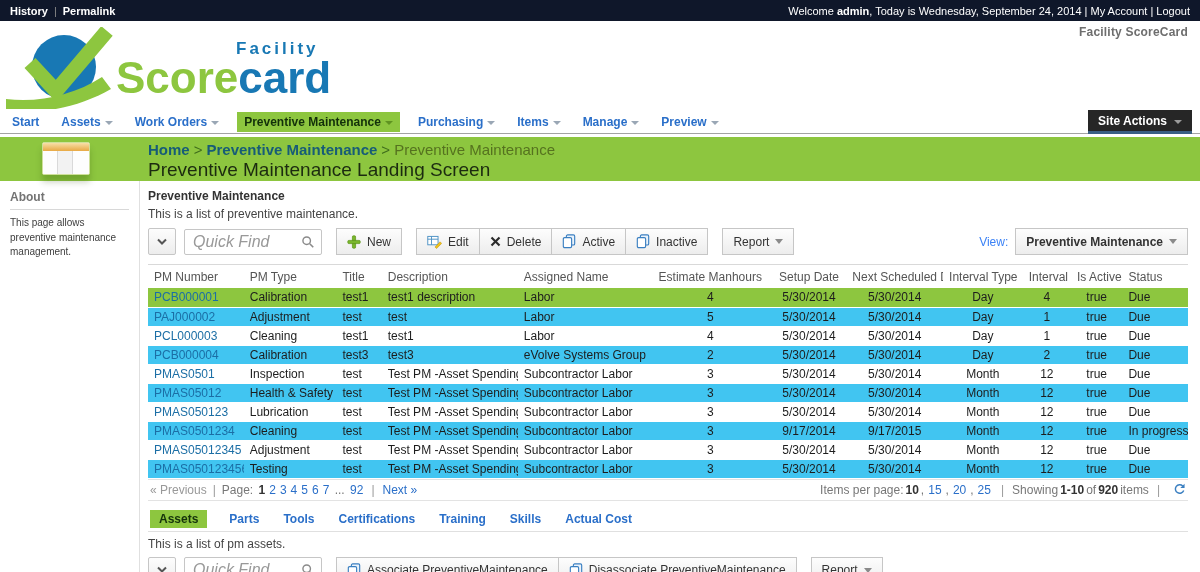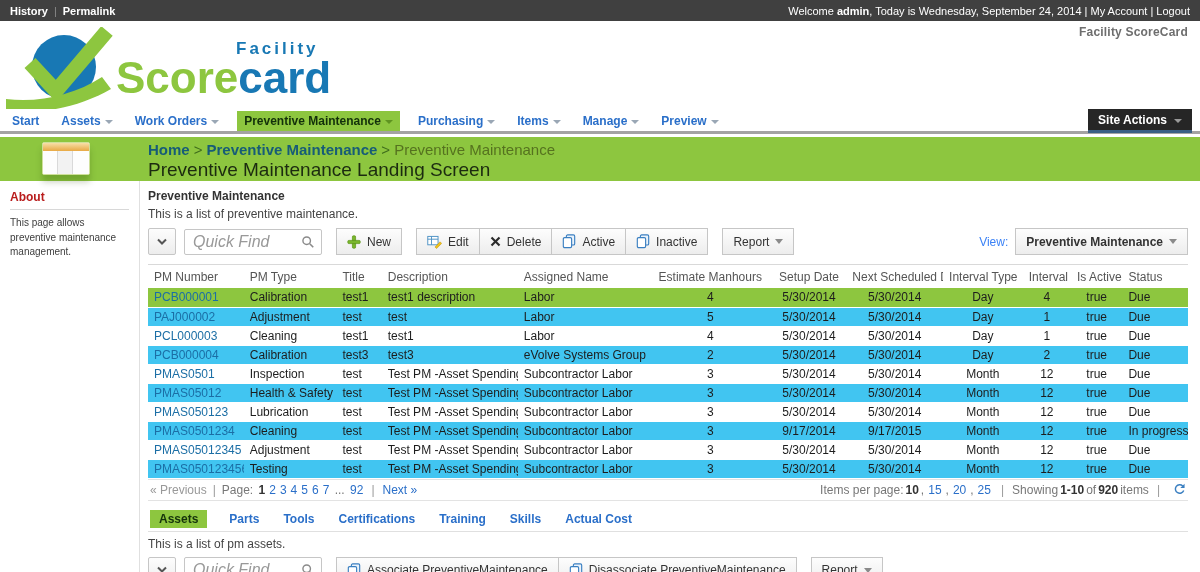--- a/index.html
+++ b/index.html
@@ -1,36 +1,36 @@
 <!DOCTYPE html>
 <html style="--green: #8DC63F; --cyan: #41C5F1; --link: #2A6FC9;"><head>
 <meta charset="utf-8">
 <style>
   * { margin:0; padding:0; box-sizing:border-box; }
   html,body { width:1200px; height:572px; overflow:hidden; background:#fff;
     font-family:"Liberation Sans", sans-serif; }
 
   
-  .topbar { height:21px; background:#404040; color:#fff; display:flex;
+  .topbar { height:21px; background:#0f172a; color:#fff; display:flex;
     justify-content:space-between; align-items:center; padding:0 10px;
     font-size:11px; font-weight:bold; }
   .topbar a { color:#fff; text-decoration:none; }
   .topbar .sep { color:#8a8a8a; margin:0 6px; font-weight:normal; }
   .topbar .right { font-weight:normal; }
   .topbar .right b { font-weight:bold; }
 
   
   .header { height:89px; position:relative; background:#fff; }
   .site-title { position:absolute; top:4px; right:12px; color:#6e6e6e;
     font-size:12px; font-weight:bold; letter-spacing:0.2px;padding-left:27px; }
   .logo { position:absolute; left:6px; top:6px; }
 
   
   .nav { height:24px; display:flex; align-items:center; padding:0 8px;
-    font-size:12px; font-weight:bold; border-bottom:3px solid #a3a3a3; position:relative; }
+    font-size:12px; font-weight:bold; border-bottom:1px solid #a3a3a3; position:relative; }
   .nav-item { color:var(--link); text-decoration:none; margin-right:14px;
     display:inline-flex; align-items:center; gap:4px; padding:3px 4px; cursor:pointer; }
   .nav-item .caret { width:0; height:0; border-left:4px solid transparent;
     border-right:4px solid transparent; border-top:4px solid #9aa7b5; margin-top:2px; }
   .nav-item.active { background:var(--green); color:#13300a; padding:3px 7px; }
   .nav-item.active .caret { border-top-color:#5f9321; }
   .site-actions { margin-left:auto; background:#262626; color:#fff; font-weight:bold;
     padding:4px 10px 3px; display:inline-flex; gap:7px; align-items:center;
     border-bottom:3px solid #3a5f85; cursor:pointer; }
   .site-actions .caret { width:0; height:0; border-left:4px solid transparent;
@@ -48,21 +48,21 @@
   .banner-text { padding:4px 0 0 148px; }
   .crumbs { font-size:15px; }
   .crumbs a { color:#175c77; text-decoration:none; font-weight:bold; cursor:pointer; }
   .crumbs .csep { color:#3f6d1c; margin:0 4px; }
   .crumbs .current { color:#55721f; }
   .page-title { font-size:19px; color:#1c2b10; margin-top:1px; }
 
   
   .content { display:flex; height:394px; }
   .sidebar { width:140px; border-right:1px solid #e0e0e0; padding:9px 10px 0 10px; flex:none; }
-  .sidebar h3 { color:#b91c1c; font-size:12px; margin-bottom:5px; }
+  .sidebar h3 { color:#737373; font-size:12px; margin-bottom:5px; }
   .sidebar hr { border:none; border-top:1px solid #d8d8d8; margin-bottom:6px; }
   .sidebar p { font-size:10px; color:#404040; line-height:1.45; }
   .main { flex:1; padding:8px 12px 0 8px; min-width:0; }
 
   .section-heading { font-size:12px; font-weight:bold; color:#333; }
   .section-sub { font-size:12px; color:#444; margin-top:4px; }
 
   
   .toolbar { display:flex; align-items:center; margin-top:7px; }
   .btn { display:inline-flex; align-items:center; gap:6px; height:27px; padding:0 10px;

